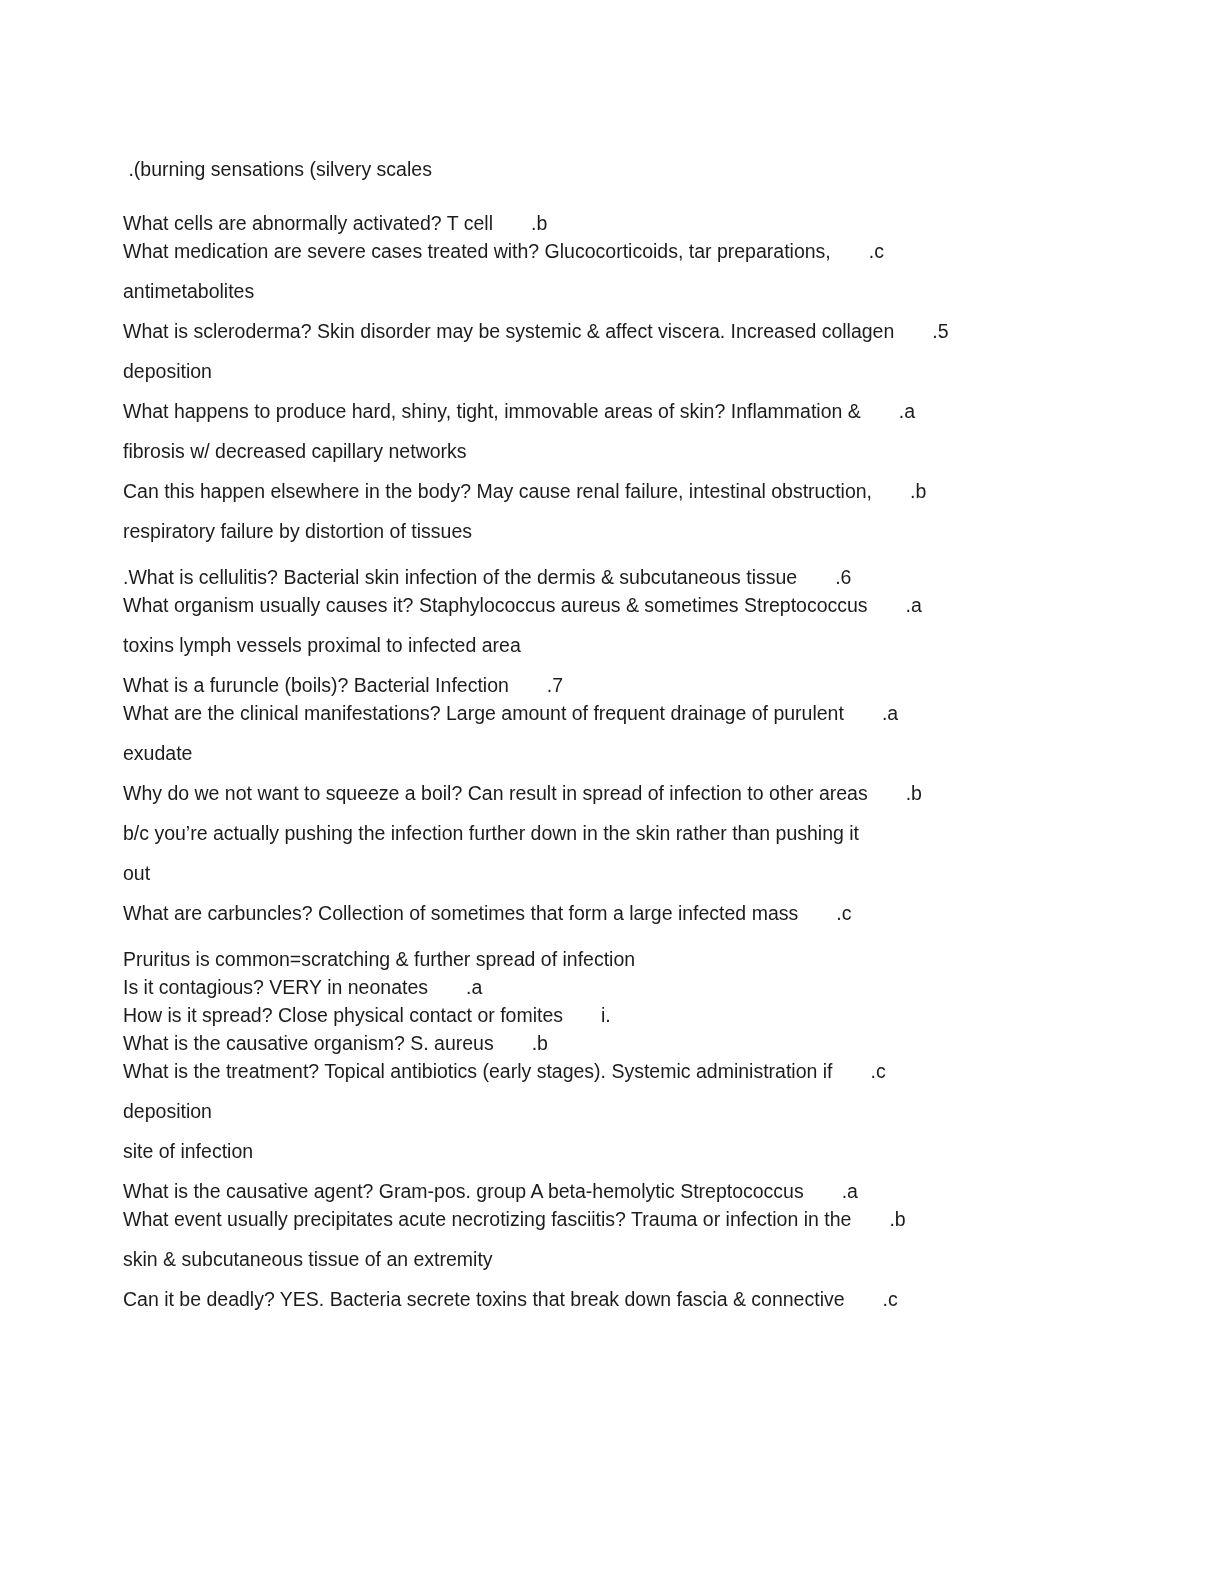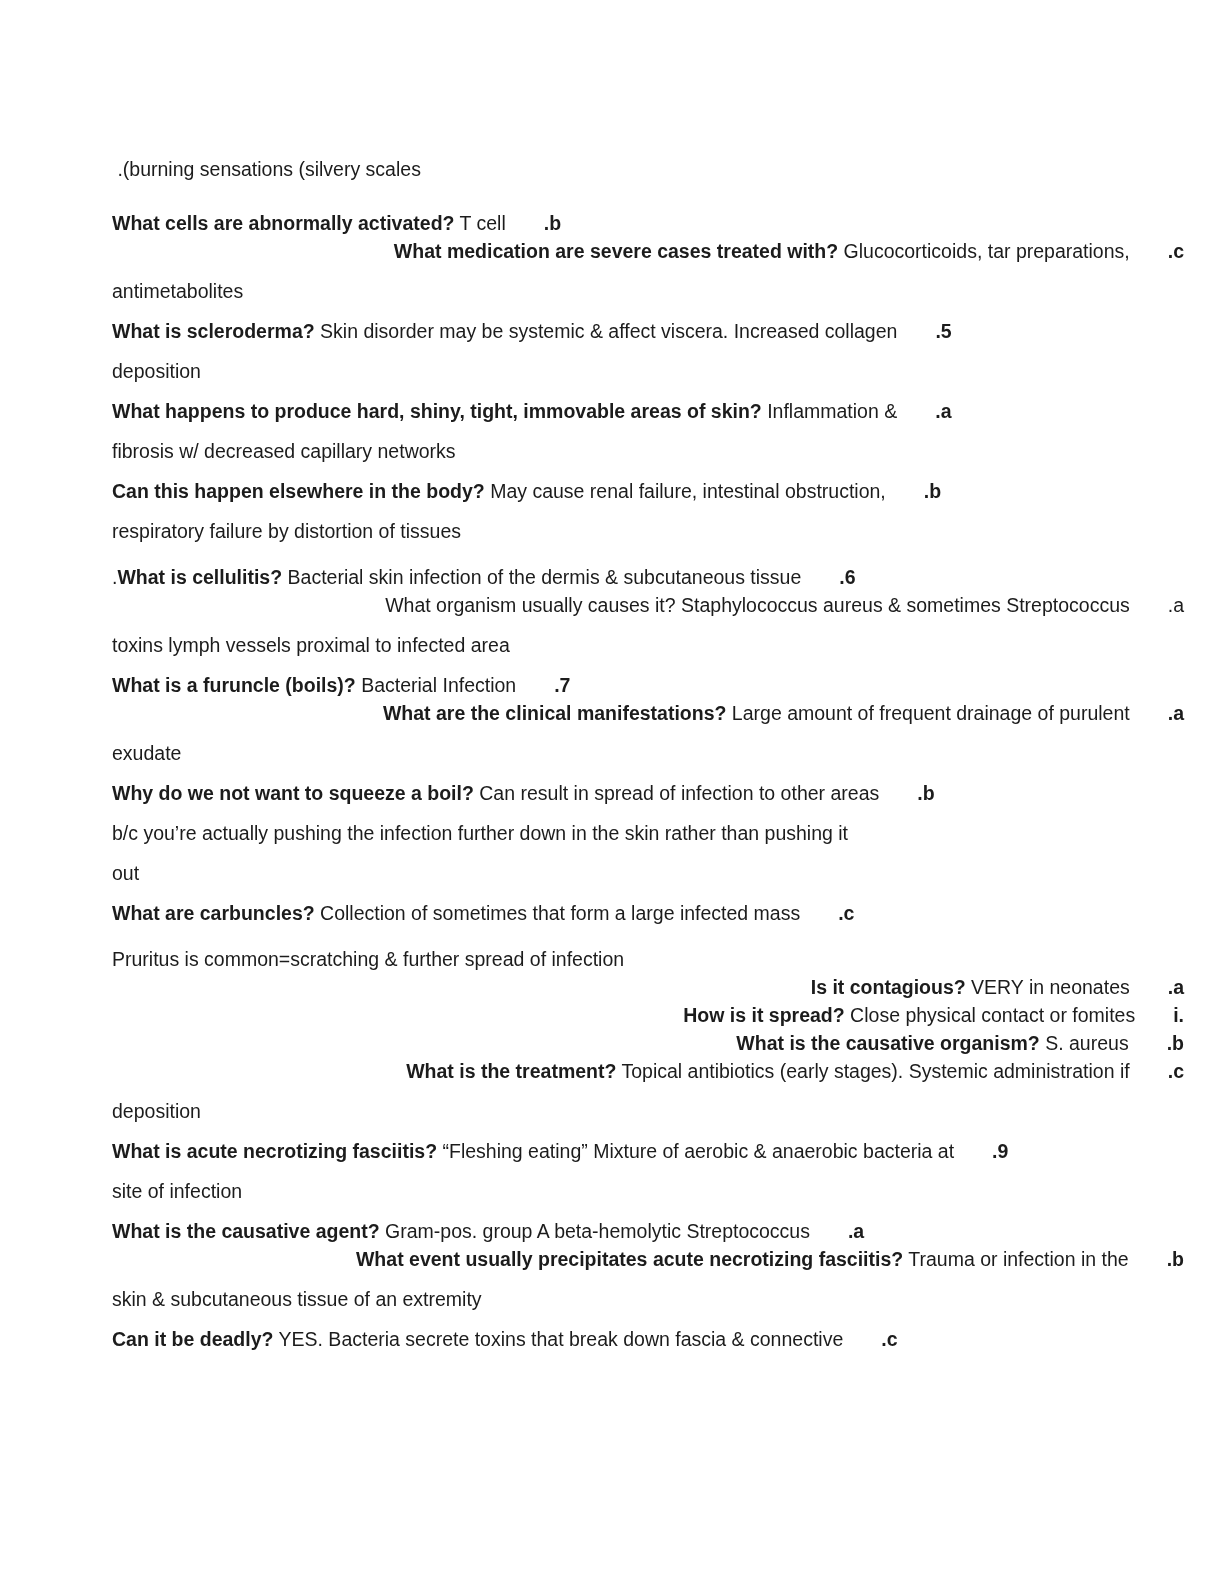--- a/index.html
+++ b/index.html
@@ -9,32 +9,33 @@
   body {
     width: 1224px;
     height: 1584px;
     background: #ffffff;
     font-family: "Liberation Sans", sans-serif;
     font-size: 19.5px;
     color: #1c1c1c;
     overflow: hidden;
   }
   .page {
-    padding: 156px 40px 0 112px;
+    padding: 156px 40px 0 84px;
     box-sizing: border-box;
+    margin-left: 39px;
   }
   .line {
     line-height: 27px;
     white-space: pre;
   }
-  .b { font-weight: 700; }
+  .b { font-weight: 400; }
   .n { font-weight: 400; }
   .m { margin-left: 38px; }
   
-  .g-t  { margin-top: 1px; text-align: right; }   
+  .g-t  { margin-top: 1px; }   
   .g-p  { margin-top: 13px; }  
   .g-l  { margin-top: 19px; }  
   .g-xl { margin-top: 27px; }  
 </style>
 </head>
 <body>
 
 <div class="page">
     <div class="line"><span class="n"> .(</span><span class="n">burning sensations (silvery scales</span></div>
     <div class="line g-xl"><span class="b">What cells are abnormally activated?</span><span class="n"> T cell</span><span class="m b">.b</span></div>
@@ -55,19 +56,18 @@
     <div class="line g-p"><span class="b">Why do we not want to squeeze a boil?</span><span class="n"> Can result in spread of infection to other areas</span><span class="m b">.b</span></div>
     <div class="line g-p"><span class="n">b/c you’re actually pushing the infection further down in the skin rather than pushing it</span></div>
     <div class="line g-p"><span class="n">out</span></div>
     <div class="line g-p"><span class="b">What are carbuncles?</span><span class="n"> Collection of sometimes that form a large infected mass</span><span class="m b">.c</span></div>
     <div class="line g-l"><span class="n">Pruritus is common=scratching &amp; further spread of infection</span></div>
     <div class="line g-t"><span class="b">Is it contagious?</span><span class="n"> VERY in neonates</span><span class="m b">.a</span></div>
     <div class="line g-t"><span class="b">How is it spread?</span><span class="n"> Close physical contact or fomites</span><span class="m b">i.</span></div>
     <div class="line g-t"><span class="b">What is the causative organism?</span><span class="n"> S. aureus</span><span class="m b">.b</span></div>
     <div class="line g-t"><span class="b">What is the treatment?</span><span class="n"> Topical antibiotics (early stages). Systemic administration if</span><span class="m b">.c</span></div>
     <div class="line g-p"><span class="n">deposition</span></div>
-    <div class="line g-p"><span class="b">What is acute necrotizing fasciitis?</span><span class="n"> “Fleshing eating” Mixture of aerobic &amp; anaerobic bacteria at</span><span class="m b">.9</span></div>
     <div class="line g-p"><span class="n">site of infection</span></div>
     <div class="line g-p"><span class="b">What is the causative agent?</span><span class="n"> Gram-pos. group A beta-hemolytic Streptococcus</span><span class="m b">.a</span></div>
     <div class="line g-t"><span class="b">What event usually precipitates acute necrotizing fasciitis?</span><span class="n"> Trauma or infection in the</span><span class="m b">.b</span></div>
     <div class="line g-p"><span class="n">skin &amp; subcutaneous tissue of an extremity</span></div>
     <div class="line g-p"><span class="b">Can it be deadly?</span><span class="n"> YES. Bacteria secrete toxins that break down fascia &amp; connective</span><span class="m b">.c</span></div>
   </div>
 
 </body></html>

